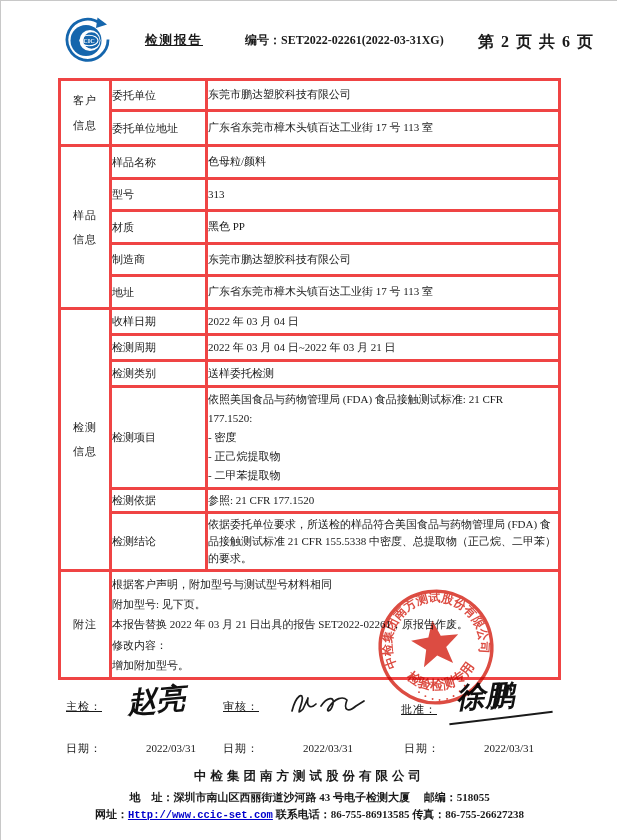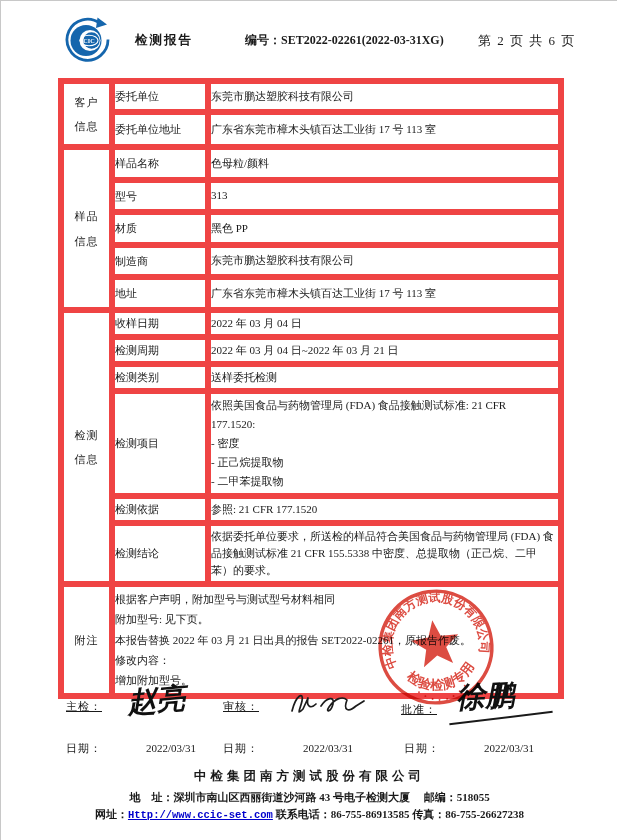--- a/index.html
+++ b/index.html
@@ -3,26 +3,26 @@
 <meta charset="utf-8">
 <style>
   html,body{margin:0;padding:0;background:#e8e8e8;}
   .page{
     position:relative; width:617px; height:840px; background:#fff;
     border:1px solid #c8c8c8; overflow:hidden;
     font-family:"Liberation Serif","DejaVu Serif",serif; color:#1a1a1a;
   }
   
   .logo{position:absolute; left:61px; top:16px; width:50px; height:47px;}
-  .hd-title{position:absolute; left:134px; top:31px; font-size:12.5px; font-weight:bold; letter-spacing:2px;}
+  .hd-title{position:absolute; left:144px; top:31px; font-size:12.5px; font-weight:bold; letter-spacing:2px;text-decoration:underline;}
   .hd-no{position:absolute; left:244px; top:31px; font-size:12px; font-weight:bold;}
-  .hd-page{position:absolute; left:477px; top:31px; font-size:13px; font-weight:normal; letter-spacing:1.5px;}
+  .hd-page{position:absolute; left:477px; top:31px; font-size:16px; font-weight:bold; letter-spacing:1.5px;}
   
   table.report{position:absolute; left:57px; top:77px; width:500px; border-collapse:collapse; table-layout:fixed;}
-  table.report td{border:6px solid #ef4444; font-size:11px; vertical-align:middle; padding:2px 0;}
+  table.report td{border:3px solid #ef4444; font-size:11px; vertical-align:middle; padding:2px 0;}
   td.cat{text-align:center; white-space:pre-line; line-height:2.2; letter-spacing:1px;}
   td.lbl{padding-left:9px;}
   td.val{padding-left:12px; padding-right:10px; line-height:1.55;}
   td.pre{white-space:pre-line;}
   tr.h31{height:31px;} tr.h35{height:35px;} tr.h33{height:33px;} tr.h32{height:32px;}
   tr.h26{height:26px;} tr.h90{height:90px;} tr.h24{height:24px;} tr.h48{height:48px;} tr.h95{height:95px;}
   td.notes{line-height:1.85; padding-left:7px;}
   td.items{line-height:1.72;}
   
   .sig-col{position:absolute; height:74px; font-size:11px;}

